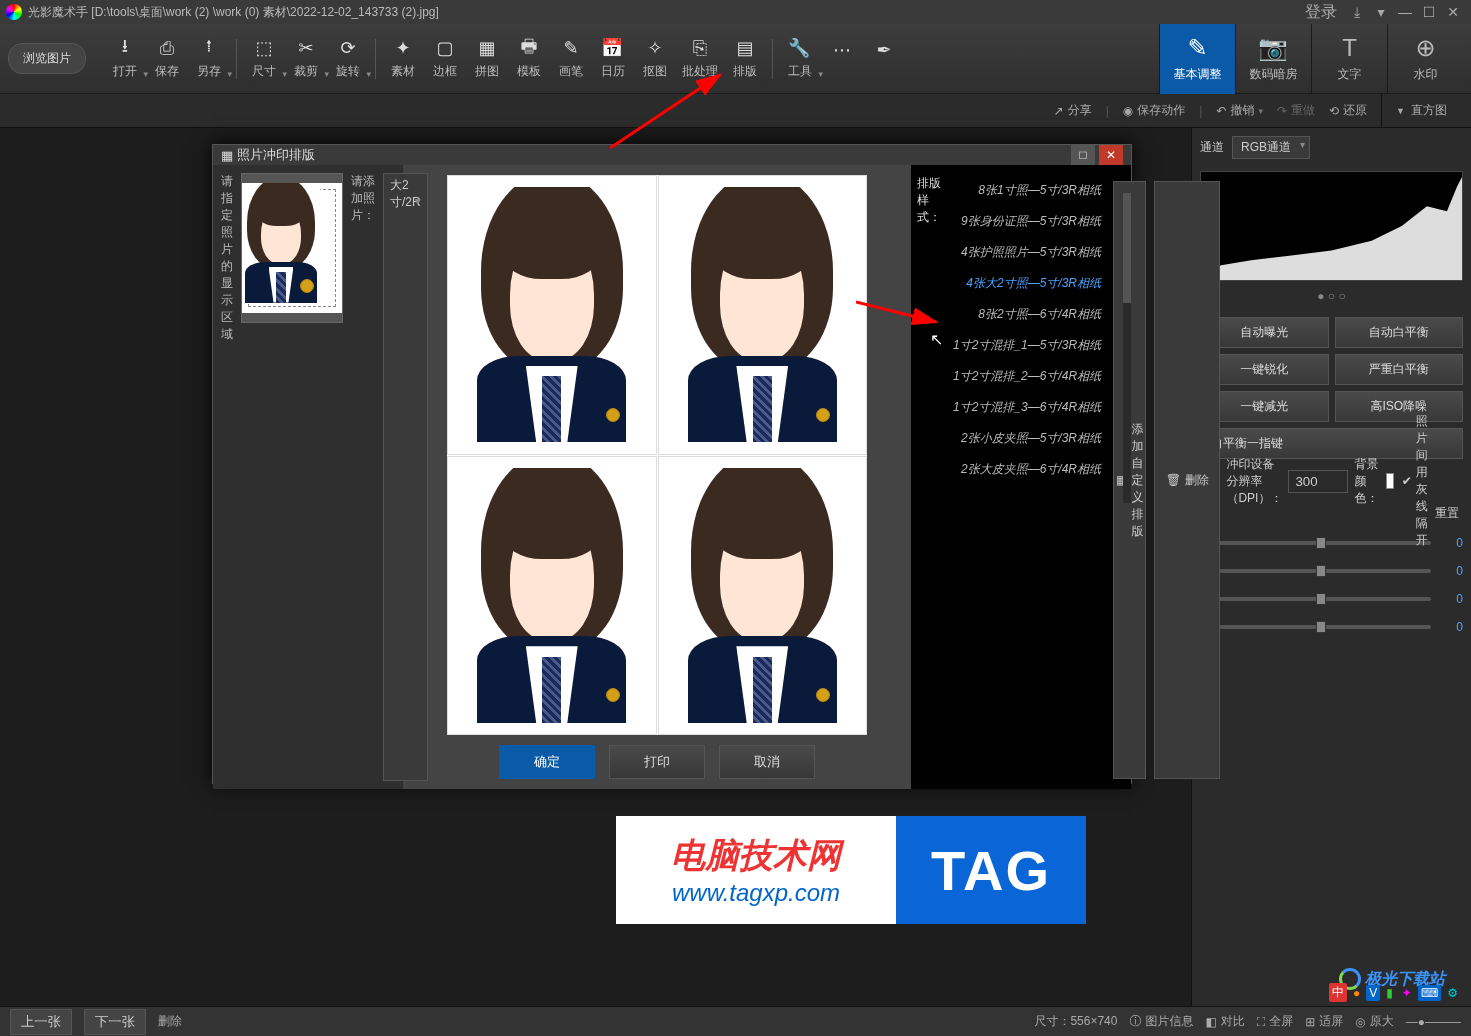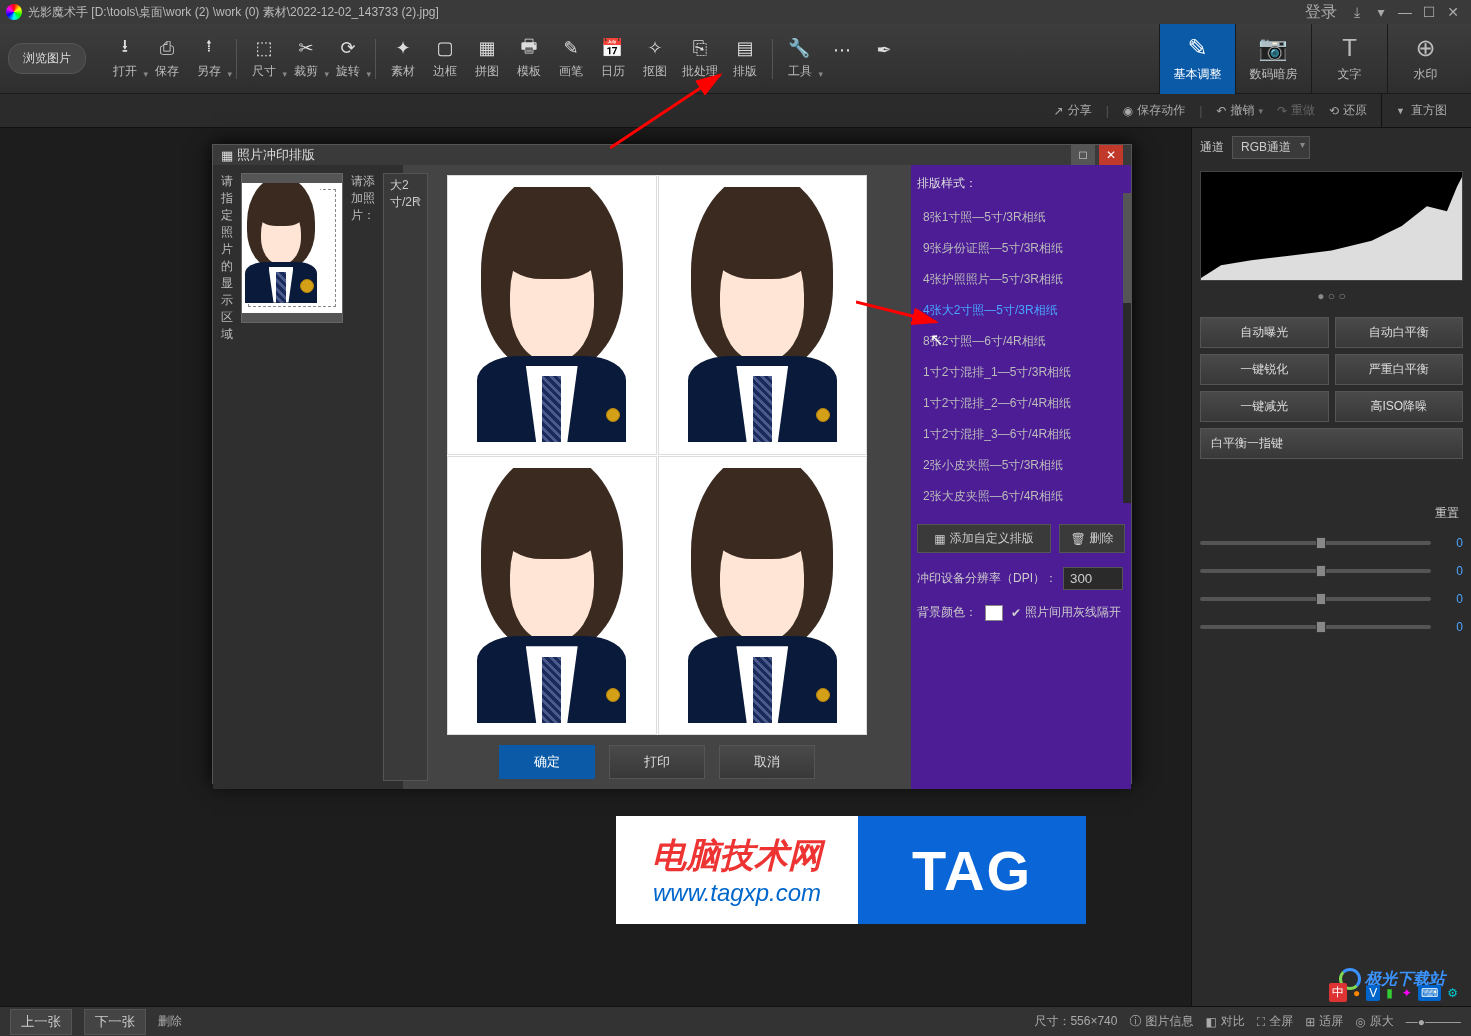--- a/index.html
+++ b/index.html
@@ -63,24 +63,24 @@
 .size-dd { flex:1; background:#3a3a3a; border:1px solid #555; padding:3px 6px; position:relative; color:#ccc; }
 .size-dd::after { content:"▾"; position:absolute; right:6px; color:#888; }
 .add-btn { width:56px; background:#4c1d95; border:1px solid #555; color:#ccc; font-size:16px; }
 .thumb { width:72px; height:70px; border:2px solid #2a7ad4; background:#fff; margin-top:4px; }
 .mcenter { flex:1; background:#444; display:flex; flex-direction:column; align-items:center; padding:10px 6px; gap:10px; }
 .layout-sheet { width:420px; height:560px; background:#fff; display:grid; grid-template-columns:1fr 1fr; grid-template-rows:1fr 1fr; gap:1px; }
 .layout-sheet .cell { background:#fff; display:flex; align-items:center; justify-content:center; border:1px solid #ddd; }
 .mod-btns { display:flex; gap:14px; }
 .mbtn { width:96px; padding:7px 0; text-align:center; font-size:13px; color:#ddd; background:linear-gradient(#4a4a4a,#383838); border:1px solid #555; cursor:pointer; }
 .mbtn.primary { background:#0a5aa8; border-color:#0a5aa8; color:#fff; }
-.mright { width:220px; background:#4c1d95; padding:10px 6px; font-size:12px; display:flex; flex-direction:column; gap:6px; position:relative; }
+.mright { width:220px; background:#000000; padding:10px 6px; font-size:12px; display:flex; flex-direction:row; gap:6px; position:relative; }
 .mright-label { color:#ddd; margin-bottom:4px; }
 .style-list { flex:0 0 auto; display:flex; flex-direction:column; position:relative; }
-.style-item { padding:7px 6px; text-align:left; color:#bbb; cursor:pointer; }
+.style-item { padding:7px 6px; text-align:right; color:#bbb; cursor:pointer;font-style:italic; }
 .style-item.sel { color:#4aa3ff; }
 .style-scroll { position:absolute; right:0; top:28px; width:8px; height:310px; background:#2a2a2a; }
 .style-scroll .thumb { position:absolute; top:0; width:8px; height:110px; background:#555; border:none; margin:0; }
 .style-btns { display:flex; gap:8px; margin-top:6px; }
 .sbtn2 { flex:1; background:#3a3a3a; border:1px solid #555; padding:5px 2px; text-align:center; color:#ccc; display:flex; align-items:center; justify-content:center; gap:4px; }
 .sbtn2.small { flex:0 0 66px; }
 .dpi-row { display:flex; align-items:center; gap:6px; margin-top:8px; }
 .dpi-input { width:60px; background:#2a2a2a; border:1px solid #555; padding:3px 6px; color:#ccc; }
 .bg-row { display:flex; align-items:center; gap:8px; margin-top:8px; }
 .color-sw { width:18px; height:16px; background:#fff; border:1px solid #888; }
@@ -92,21 +92,21 @@
 
 .statusbar { position:absolute; bottom:0; left:0; right:0; height:30px; background:#333; border-top:1px solid #111; display:flex; align-items:center; padding:0 10px; font-size:12px; color:#aaa; gap:12px; }
 .fbtn { background:#444; border:1px solid #555; padding:3px 10px; color:#ccc; }
 .statusbar .spacer { flex:1; }
 .sitem { display:flex; align-items:center; gap:4px; }
 
 .tag-badge { position:absolute; left:616px; top:816px; width:470px; height:108px; display:flex; }
 .tag-left { flex:1; background:#fff; display:flex; flex-direction:column; align-items:center; justify-content:center; }
 .tag-left .t { color:#e33; font-size:34px; font-weight:bold; font-style:italic; }
 .tag-left .u { color:#06c; font-size:24px; font-style:italic; }
-.tag-right { width:228px; background:#0a66d6; color:#fff; display:flex; align-items:center; justify-content:center; font-size:56px; font-weight:bold; letter-spacing:2px; }
+.tag-right { width:190px; background:#0a66d6; color:#fff; display:flex; align-items:center; justify-content:center; font-size:56px; font-weight:bold; letter-spacing:2px; }
 .jiguang { position:absolute; right:26px; bottom:46px; color:#3a93ff; font-size:16px; font-style:italic; font-weight:bold; display:flex; align-items:center; gap:4px;}
 .jiguang .g { width:22px; height:22px; border:3px solid #3a93ff; border-radius:50%; border-left-color:#7ed957; border-bottom-color:#7ed957; }
 .lang-ind { position:absolute; right:10px; bottom:34px; display:flex; gap:3px; align-items:center; font-size:12px;}
 .lang-ind span { padding:1px 3px; border-radius:2px; }
 .portrait-face { width:78%; height:92%; background:#fff; position:relative; overflow:hidden;}
 .hair { position:absolute; top:-6%; left:6%; right:6%; height:78%; background:#3a2a20; border-radius:50% 50% 42% 42%;}
 .face { position:absolute; top:18%; left:24%; right:24%; height:50%; background:#ffe5d5; border-radius:48% 48% 44% 44%;}
 .bangs { position:absolute; top:12%; left:20%; right:20%; height:24%; background:#3a2a20; border-radius:50% 50% 40% 40%;}
 .body { position:absolute; bottom:0; left:4%; right:4%; height:34%; background:#0a1a3a; border-radius:28% 28% 0 0;}
 .collar { position:absolute; bottom:0; left:34%; right:34%; height:30%; background:#fff; clip-path:polygon(0 0,100% 0,80% 100%,20% 100%);}

